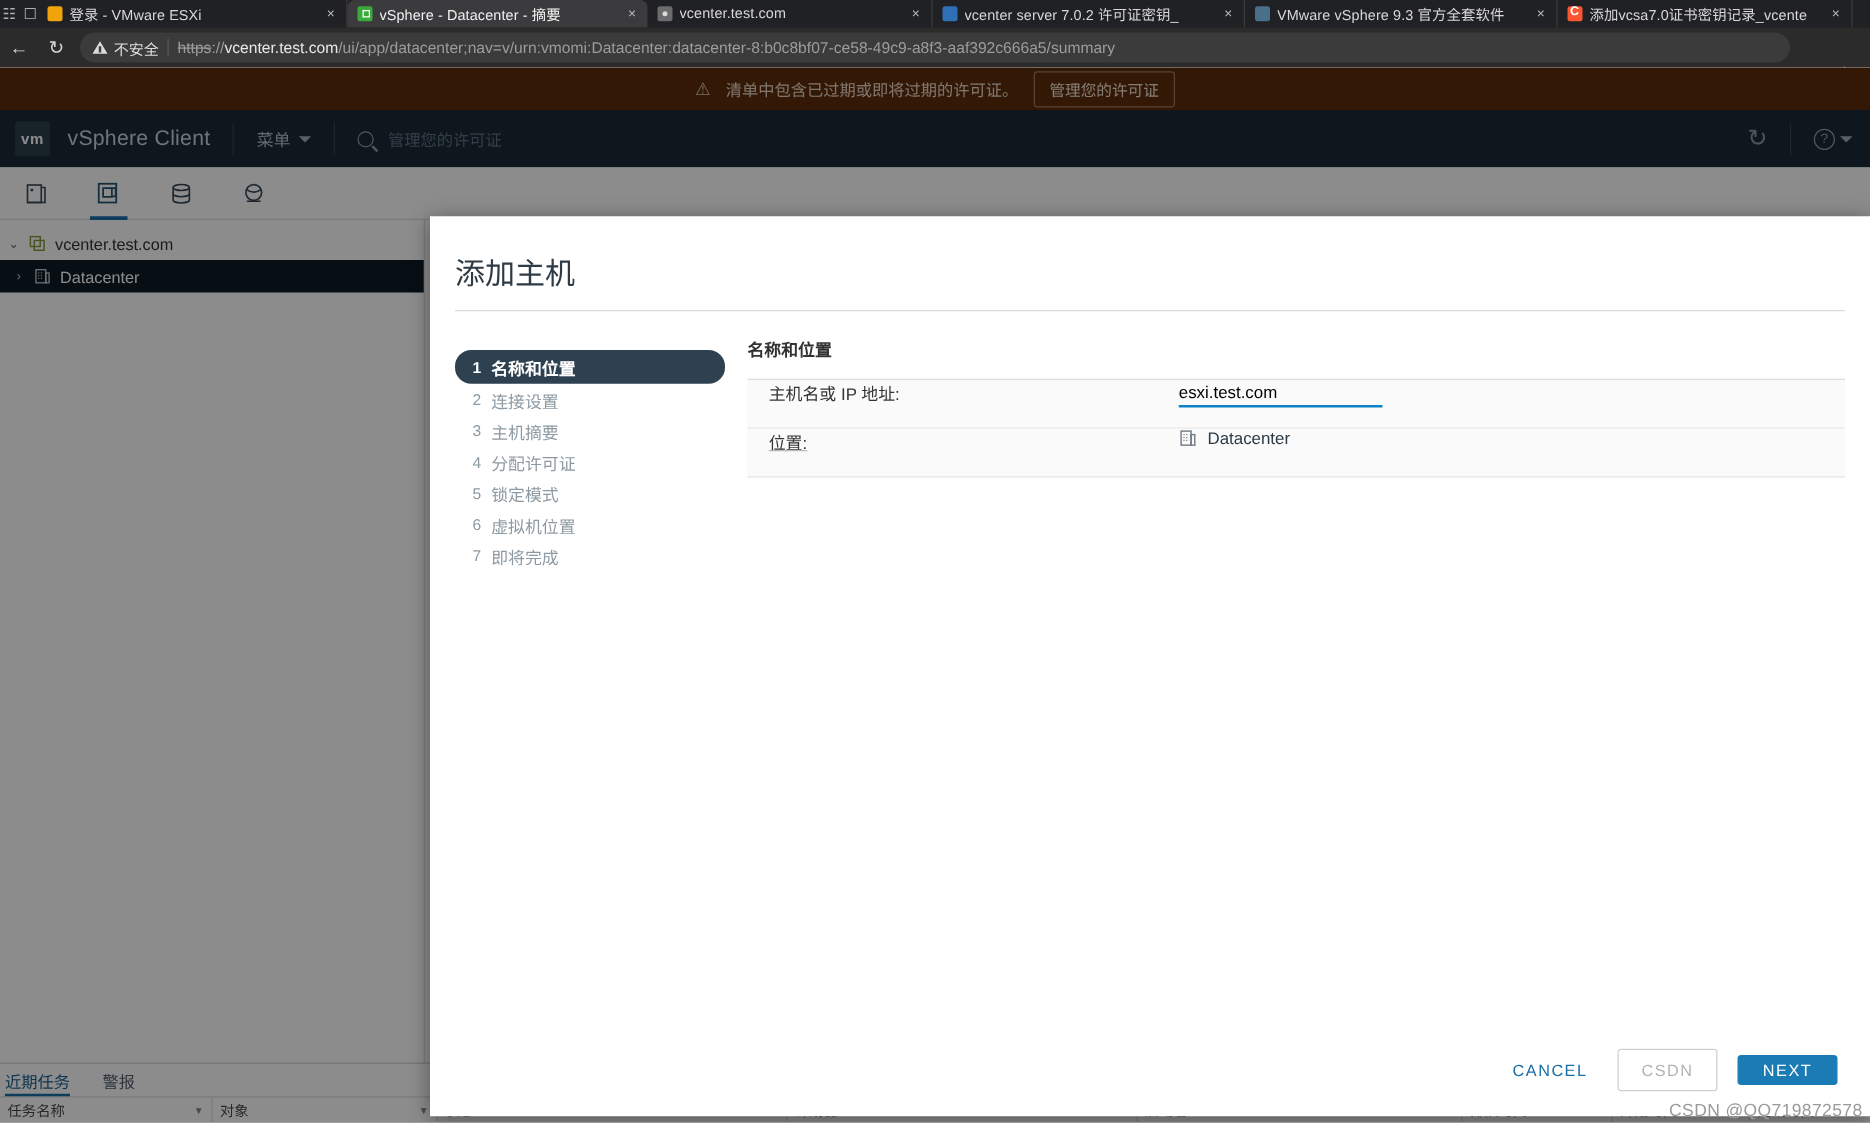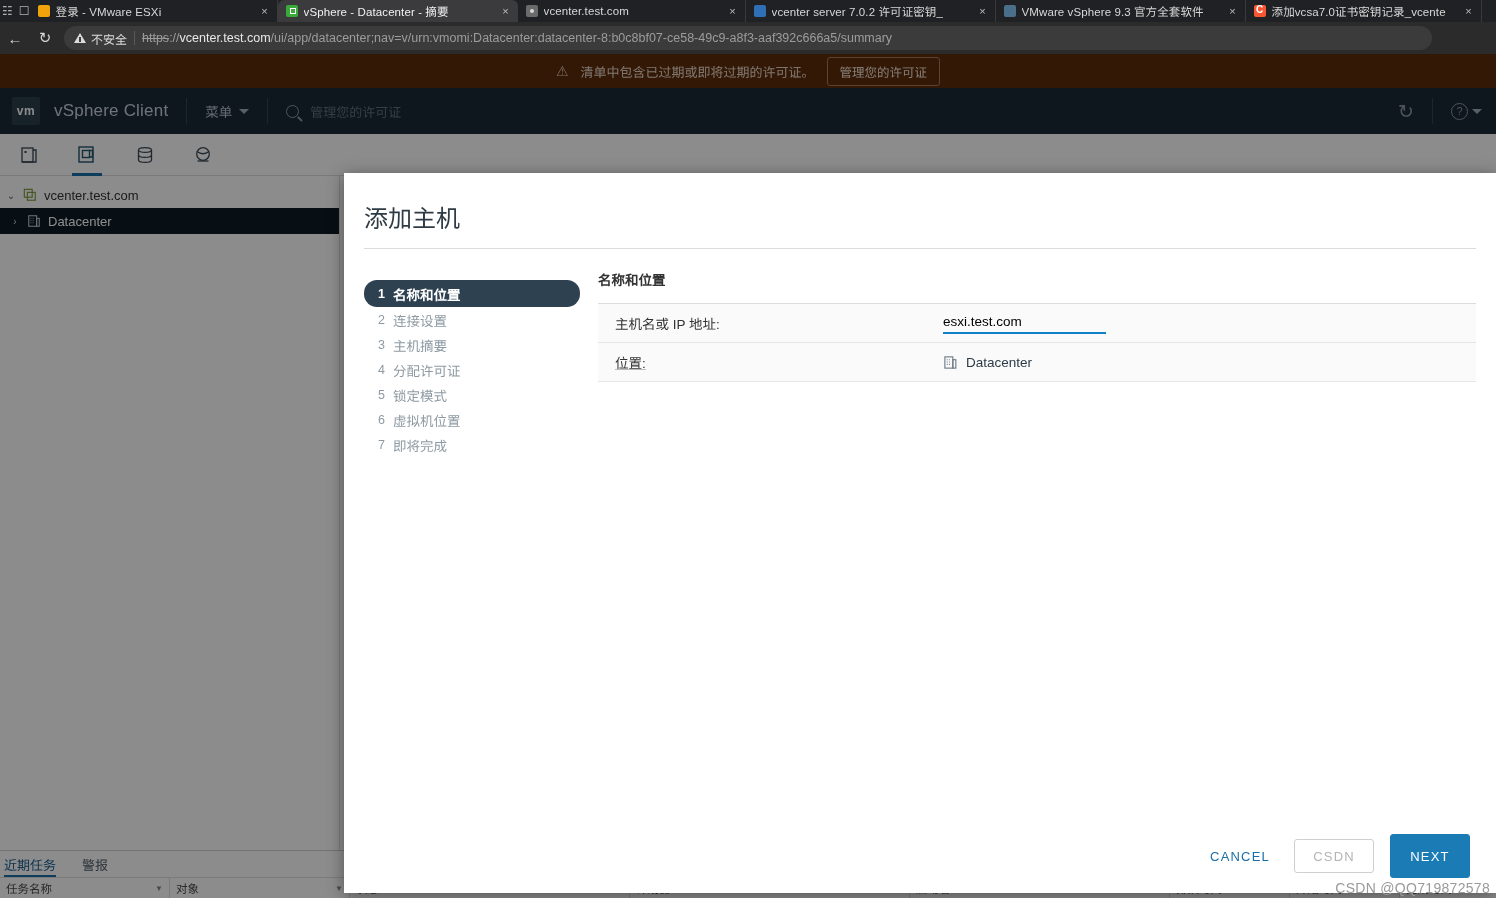--- a/index.html
+++ b/index.html
@@ -176,21 +176,21 @@
   }
   .wiz-step .num { font-size: 12.5px; }
   .wiz-step.active { background: #2e4150; color: #fff; font-weight: bold; height: 27px; }
 
   .wiz-pane { flex: 1 1 auto; padding-left: 18px; }
   .pane-h { font-size: 13.5px; font-weight: bold; color: #333; margin-bottom: 7px; }
   .pane-sub { font-size: 13.5px; color: #4a4a4a; }
   .pane-rule { height: 1px; background: #dcdcdc; margin: 14px 0 0 0; }
 
   .form-row {
-    height: 39px; display: flex; align-items: center;
+    height: 39px; display: flex; align-items: flex-start;
     border-bottom: 1px solid #e6e6e6; background: #fafafa;
   }
   .form-row:first-of-type { border-top: 1px solid #e6e6e6; background: #fbfbfb; }
   .form-label { width: 345px; flex: none; font-size: 13.5px; color: #333; padding-left: 17px; }
   .form-label.linked { text-decoration: underline; text-decoration-color: #bbb; }
   .form-val { flex: 1 1 auto; display: flex; align-items: center; gap: 8px; }
   .text-input {
     width: 163px; border: none; border-bottom: 2px solid #0f82c7; background: transparent;
     font-size: 13.5px; color: #000000; padding: 2px 0 3px 0; outline: none;
     font-family: "Liberation Sans", sans-serif;
@@ -200,21 +200,21 @@
   .modal-footer {
     height: 74px; flex: none; display: flex; align-items: center; justify-content: flex-end;
     gap: 16px; padding-right: 26px;
   }
   .btn-link { color: #1b6ea8; font-size: 13px; letter-spacing: 1.2px; background: none; border: none; padding: 6px 8px; }
   .btn-outline {
     min-width: 80px; height: 34px; border: 1px solid #cfcfcf; background: #fff;
     color: #b4b4b4; font-size: 13px; letter-spacing: 1.2px; border-radius: 3px;
   }
   .btn-primary {
-    min-width: 80px; height: 44px; border: 1px solid #1b7bb5; background: #1b7bb5;
+    min-width: 80px; height: 24px; border: 1px solid #1b7bb5; background: #1b7bb5;
     color: #fff; font-size: 13px; letter-spacing: 1.2px; border-radius: 3px;
   }
   .watermark {
     position: absolute; right: 6px; bottom: 2px; color: #9a9a9a; font-size: 14px;
     letter-spacing: .3px;
   }
 </style>
 </head>
 <body>
 

